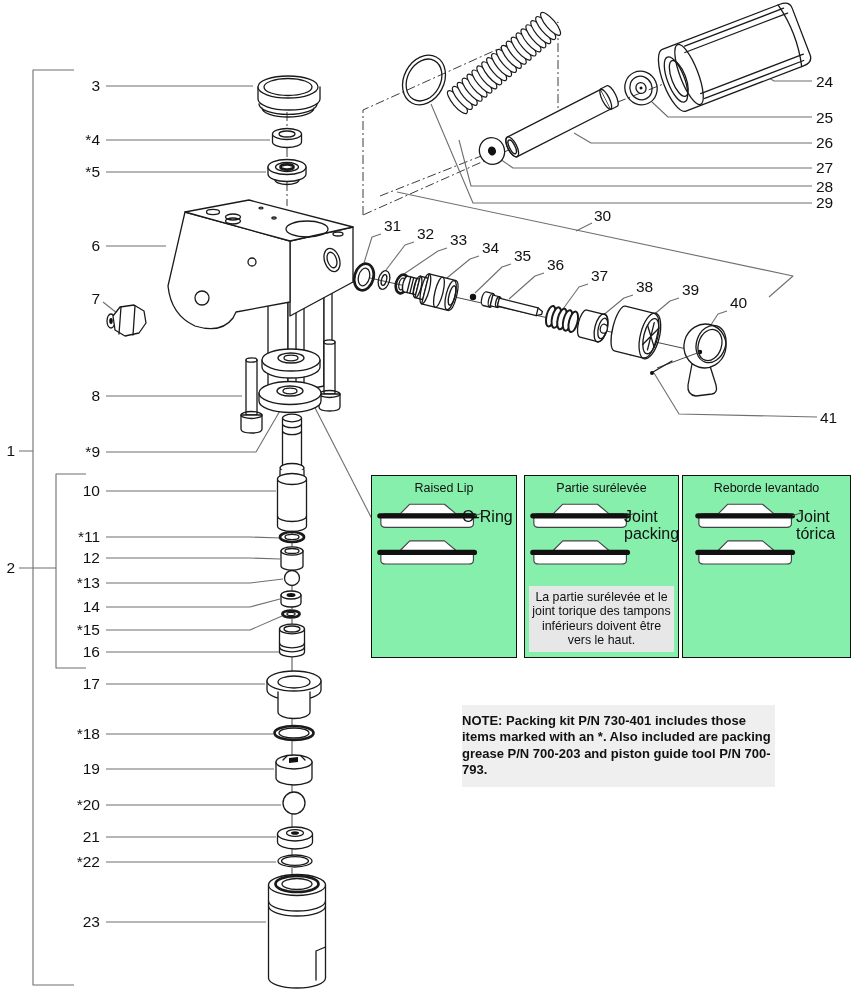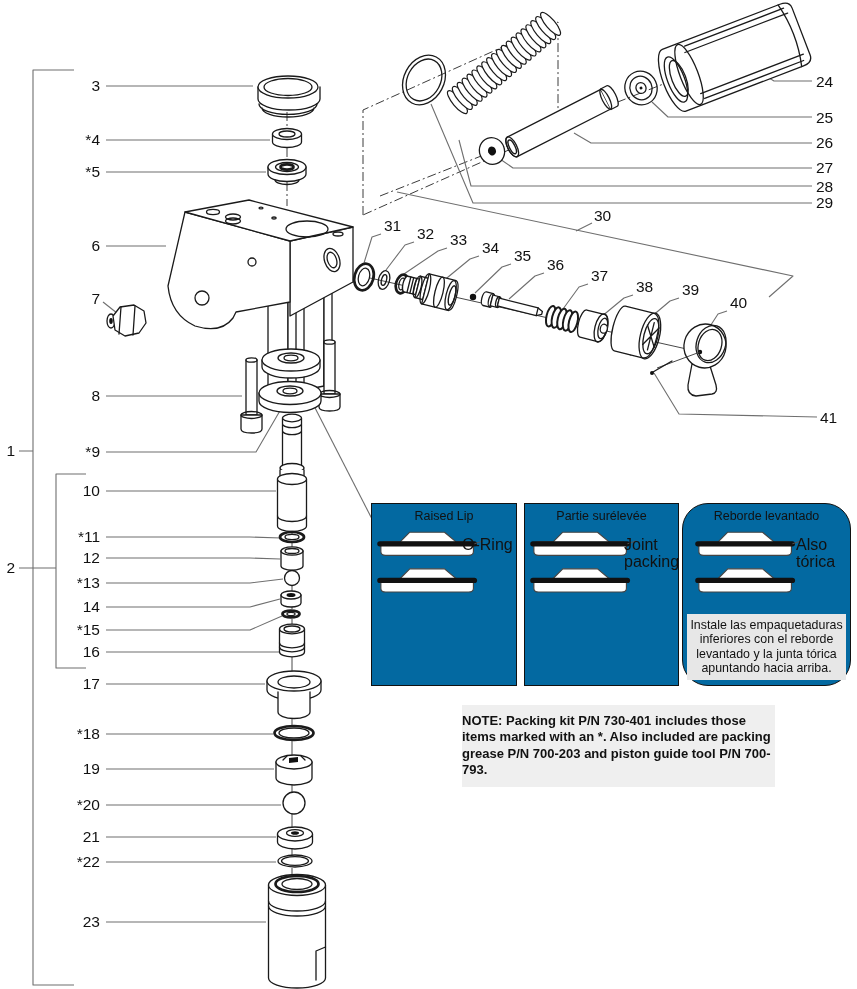--- a/index.html
+++ b/index.html
@@ -10,21 +10,21 @@
   
   .p{fill:#fff;stroke:#1a1a1a;stroke-width:1.3;stroke-linejoin:round;stroke-linecap:round;}
   .pn{fill:none;stroke:#1a1a1a;stroke-width:1.3;stroke-linejoin:round;stroke-linecap:round;}
   .pt{fill:none;stroke:#1a1a1a;stroke-width:2.7;}   
   .pk{fill:#111;stroke:none;}
   .ld{fill:none;stroke:#6f6f6f;stroke-width:1.1;stroke-linejoin:round;}
   .dd{fill:none;stroke:#3c3c3c;stroke-width:1;stroke-dasharray:9 3 2 3;}
   .cl{fill:none;stroke:#333;stroke-width:.9;}
   .num{font-family:"Liberation Sans",sans-serif;font-size:15.5px;fill:#111;}
   
-  .ibox{position:absolute;top:475px;height:183px;border:1.6px solid #111;background:#0369a1;box-sizing:border-box;margin-top:28px;}
+  .ibox{position:absolute;top:475px;height:183px;border:1.6px solid #111;background:#86efac;box-sizing:border-box;}
   .ibox .t{position:absolute;top:5px;left:0;right:0;text-align:center;font-size:12.5px;}
   .ibox .sealwrap{position:absolute;left:5px;top:23px;}
   .ibox .rl{position:absolute;right:2px;top:33px;width:52px;font-size:16px;line-height:1.05;}
   .ibox .cap{position:absolute;left:4px;right:4px;bottom:5px;background:#e7e7e7;
              text-align:center;font-size:12.4px;line-height:1.18;padding:4px 2px;}
   .seal-line{stroke:#444;stroke-width:1.2;fill:#fff;stroke-linejoin:round;}
   .seal-band{stroke:#111;stroke-width:5.5;stroke-linecap:round;}
   .seal-tick{stroke:#555;stroke-width:1;}
   #note{position:absolute;left:462px;top:705px;width:313px;box-sizing:border-box;background:#efefef;
         padding:8px 0;font-weight:bold;font-size:13px;line-height:1.26;}
@@ -421,36 +421,36 @@
          <line class="seal-band" x1="3" y1="16" x2="101" y2="16"></line>
          <line class="seal-tick" x1="101" y1="16" x2="110" y2="13"></line>
         </g>
       <g transform="translate(0,38)">
           <path class="seal-line" d="M4,19 Q4,14 9,14 H95 Q100,14 100,19 V24 Q100,28 95,28 H9 Q4,28 4,24 Z"></path>
          <path class="seal-line" d="M24,14 L34,4 H70 L82,14"></path>
          <line class="seal-band" x1="3" y1="16" x2="101" y2="16"></line>
         </g>
     </svg>
     <div class="rl">Joint packing</div>
+    <div class="cap">La partie surélevée et le joint torique des tampons inférieurs doivent être vers le haut.</div>
   </div>
 
-  <div class="ibox" style="left:682px;width:169px;border-radius:26px;">
+  <div class="ibox" style="left:682px;width:169px;">
     <div class="t">Reborde levantado</div>
     <svg class="sealwrap" width="108" height="76" viewBox="0 0 112 76" style="left:12px;">
       <g>
           <path class="seal-line" d="M4,19 Q4,14 9,14 H95 Q100,14 100,19 V24 Q100,28 95,28 H9 Q4,28 4,24 Z"></path>
          <path class="seal-line" d="M24,14 L34,4 H70 L82,14"></path>
          <line class="seal-band" x1="3" y1="16" x2="101" y2="16"></line>
          <line class="seal-tick" x1="101" y1="16" x2="110" y2="13"></line>
         </g>
       <g transform="translate(0,38)">
           <path class="seal-line" d="M4,19 Q4,14 9,14 H95 Q100,14 100,19 V24 Q100,28 95,28 H9 Q4,28 4,24 Z"></path>
          <path class="seal-line" d="M24,14 L34,4 H70 L82,14"></path>
          <line class="seal-band" x1="3" y1="16" x2="101" y2="16"></line>
         </g>
     </svg>
-    <div class="rl">Also tórica</div>
-    <div class="cap">Instale las empaquetaduras inferiores con el reborde levantado y la junta tórica apuntando hacia arriba.</div>
+    <div class="rl">Joint tórica</div>
   </div>
 
   <div id="note">NOTE: Packing kit P/N 730-401 includes those items marked with an *.  Also included are packing grease P/N 700-203 and piston guide tool P/N 700-793.</div>
 
 </div>
 
 </body></html>

